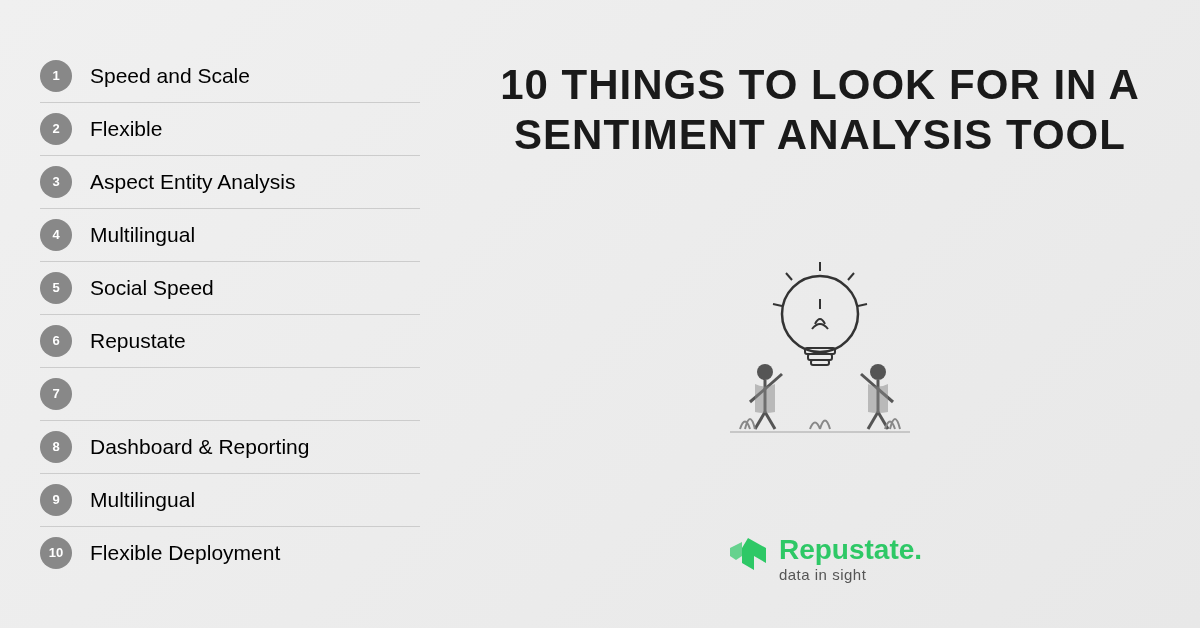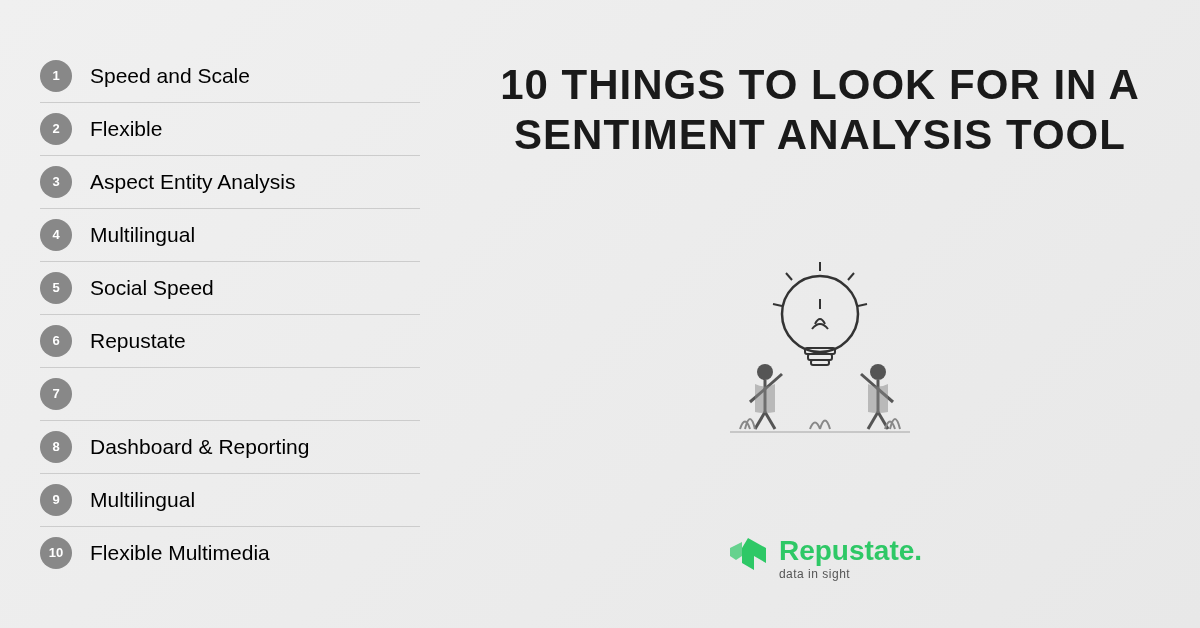--- a/index.html
+++ b/index.html
@@ -101,21 +101,21 @@
       font-size: 28px;
       font-weight: 700;
       color: #1a1a1a;
     }
 
     .brand-name span {
       color: #2ec866;
     }
 
     .brand-tagline {
-      font-size: 12px;
+      font-size: 15px;
       color: #555;
       letter-spacing: 0.5px;
     }
   </style>
 </head>
 <body>
 
 <div class="left-panel">
   <div id="list-container">
       <div class="list-item">
@@ -148,21 +148,21 @@
       <div class="list-item">
         <div class="number-badge">8</div>
         <span class="item-label">Dashboard &amp; Reporting</span>
       </div>
       <div class="list-item">
         <div class="number-badge">9</div>
         <span class="item-label">Multilingual</span>
       </div>
       <div class="list-item">
         <div class="number-badge">10</div>
-        <span class="item-label">Flexible Multimedia</span>
+        <span class="item-label">Flexible Deployment</span>
       </div>
     </div>
 </div>
 
 <div class="right-panel">
   <div class="main-title">10 THINGS TO LOOK FOR IN A SENTIMENT ANALYSIS TOOL</div>
 
   <div class="illustration">
 
     <svg width="260" height="200" viewBox="0 0 260 200" fill="none" xmlns="http://www.w3.org/2000/svg">

